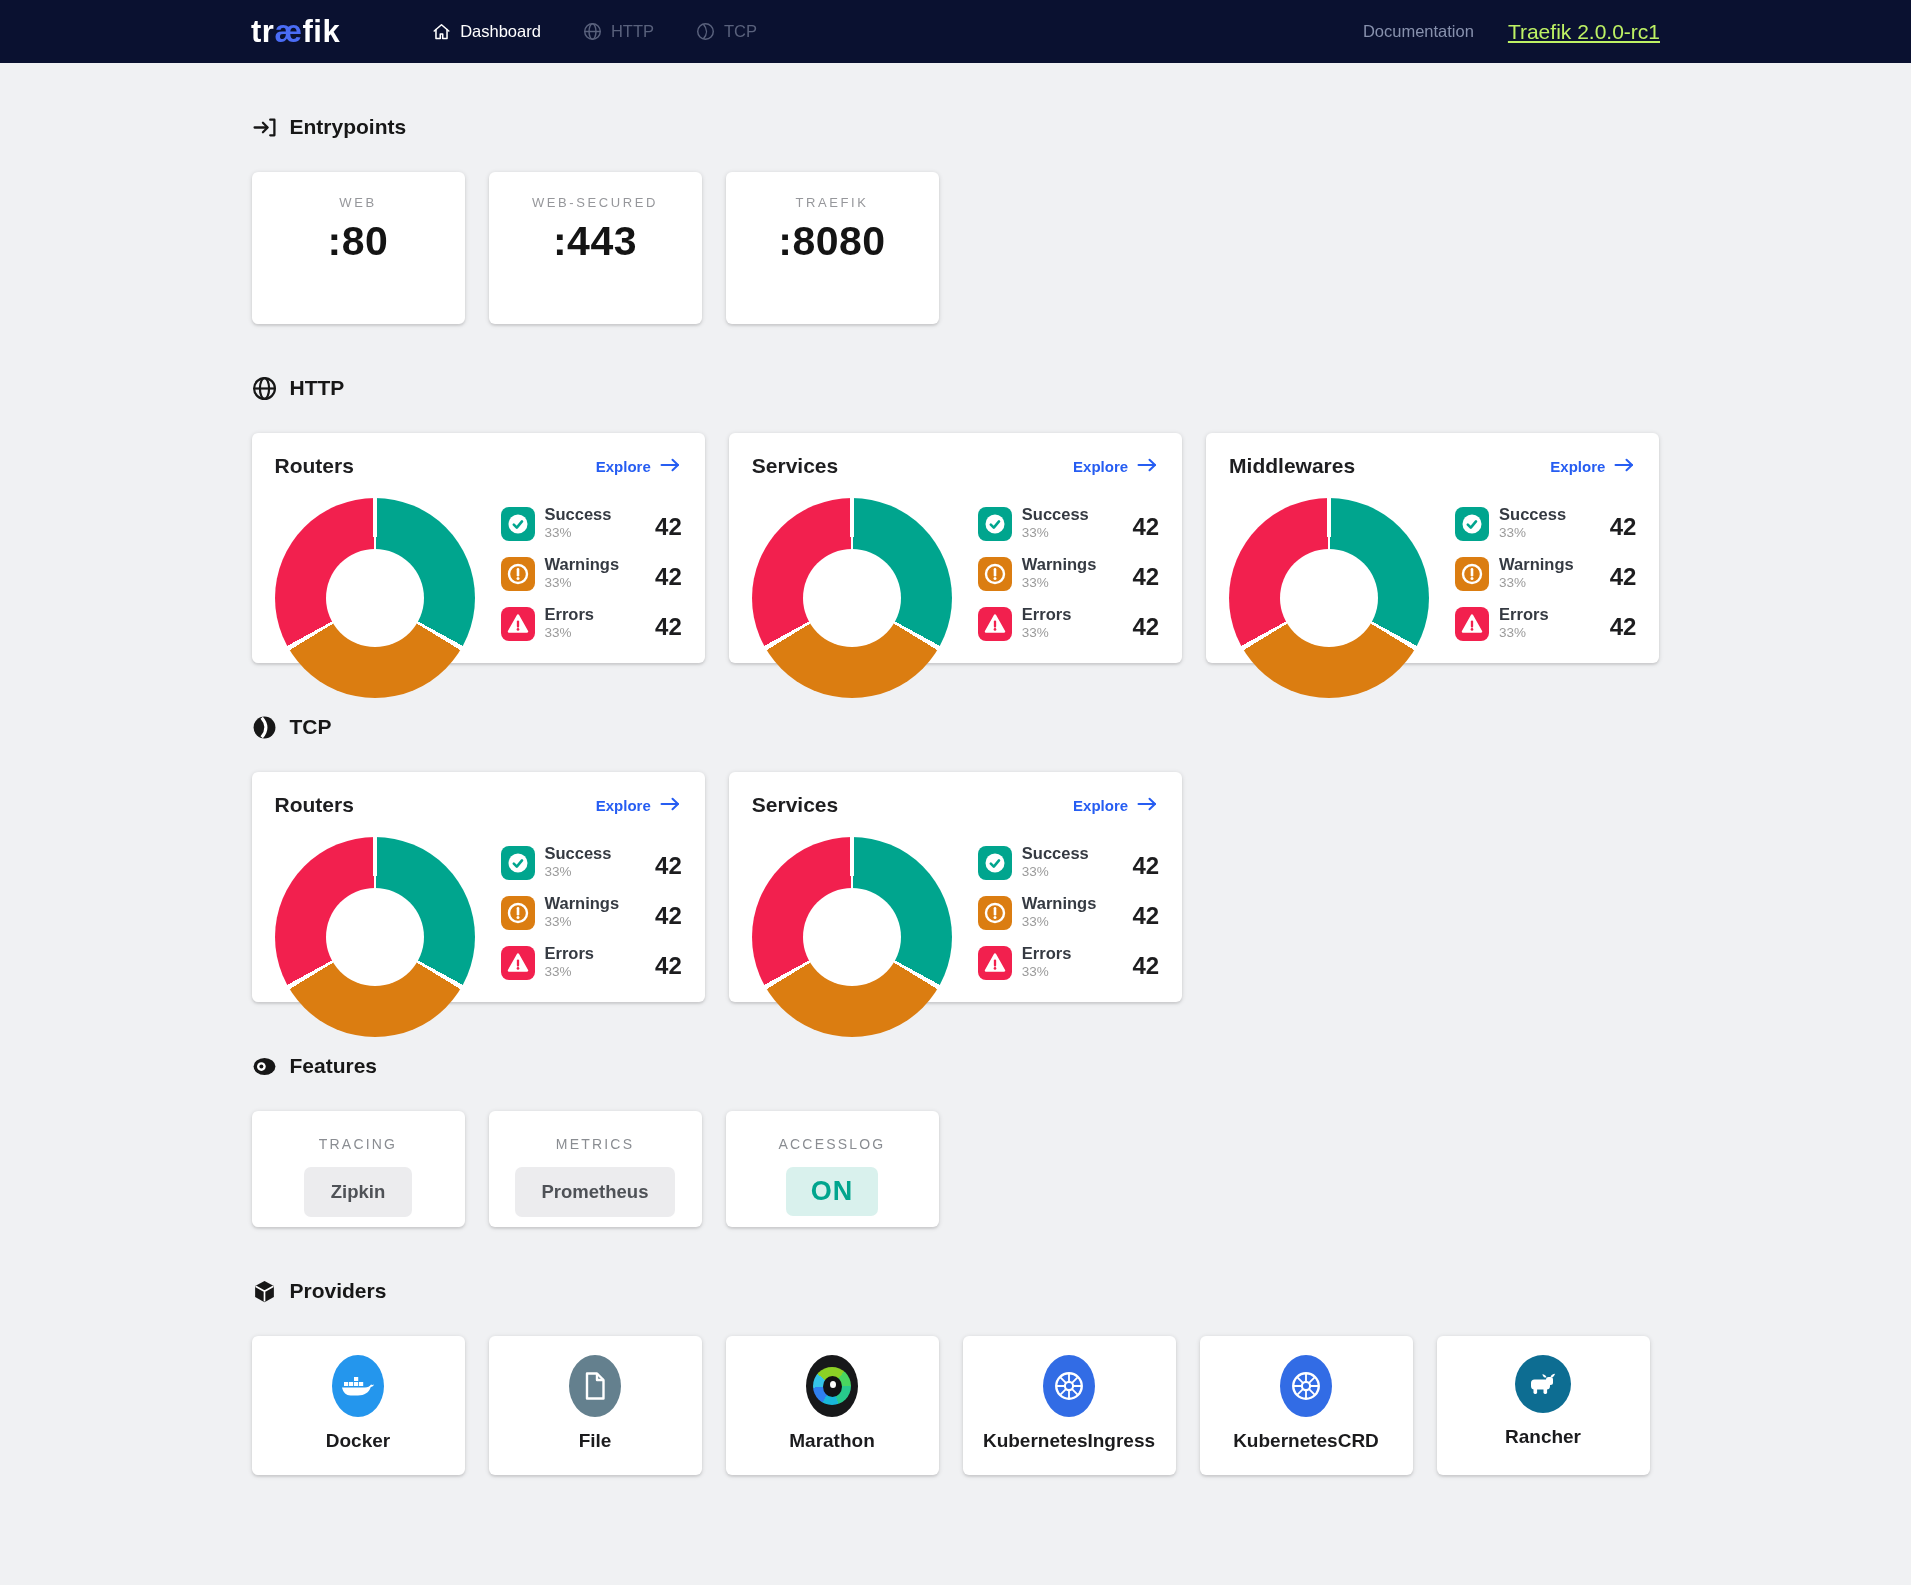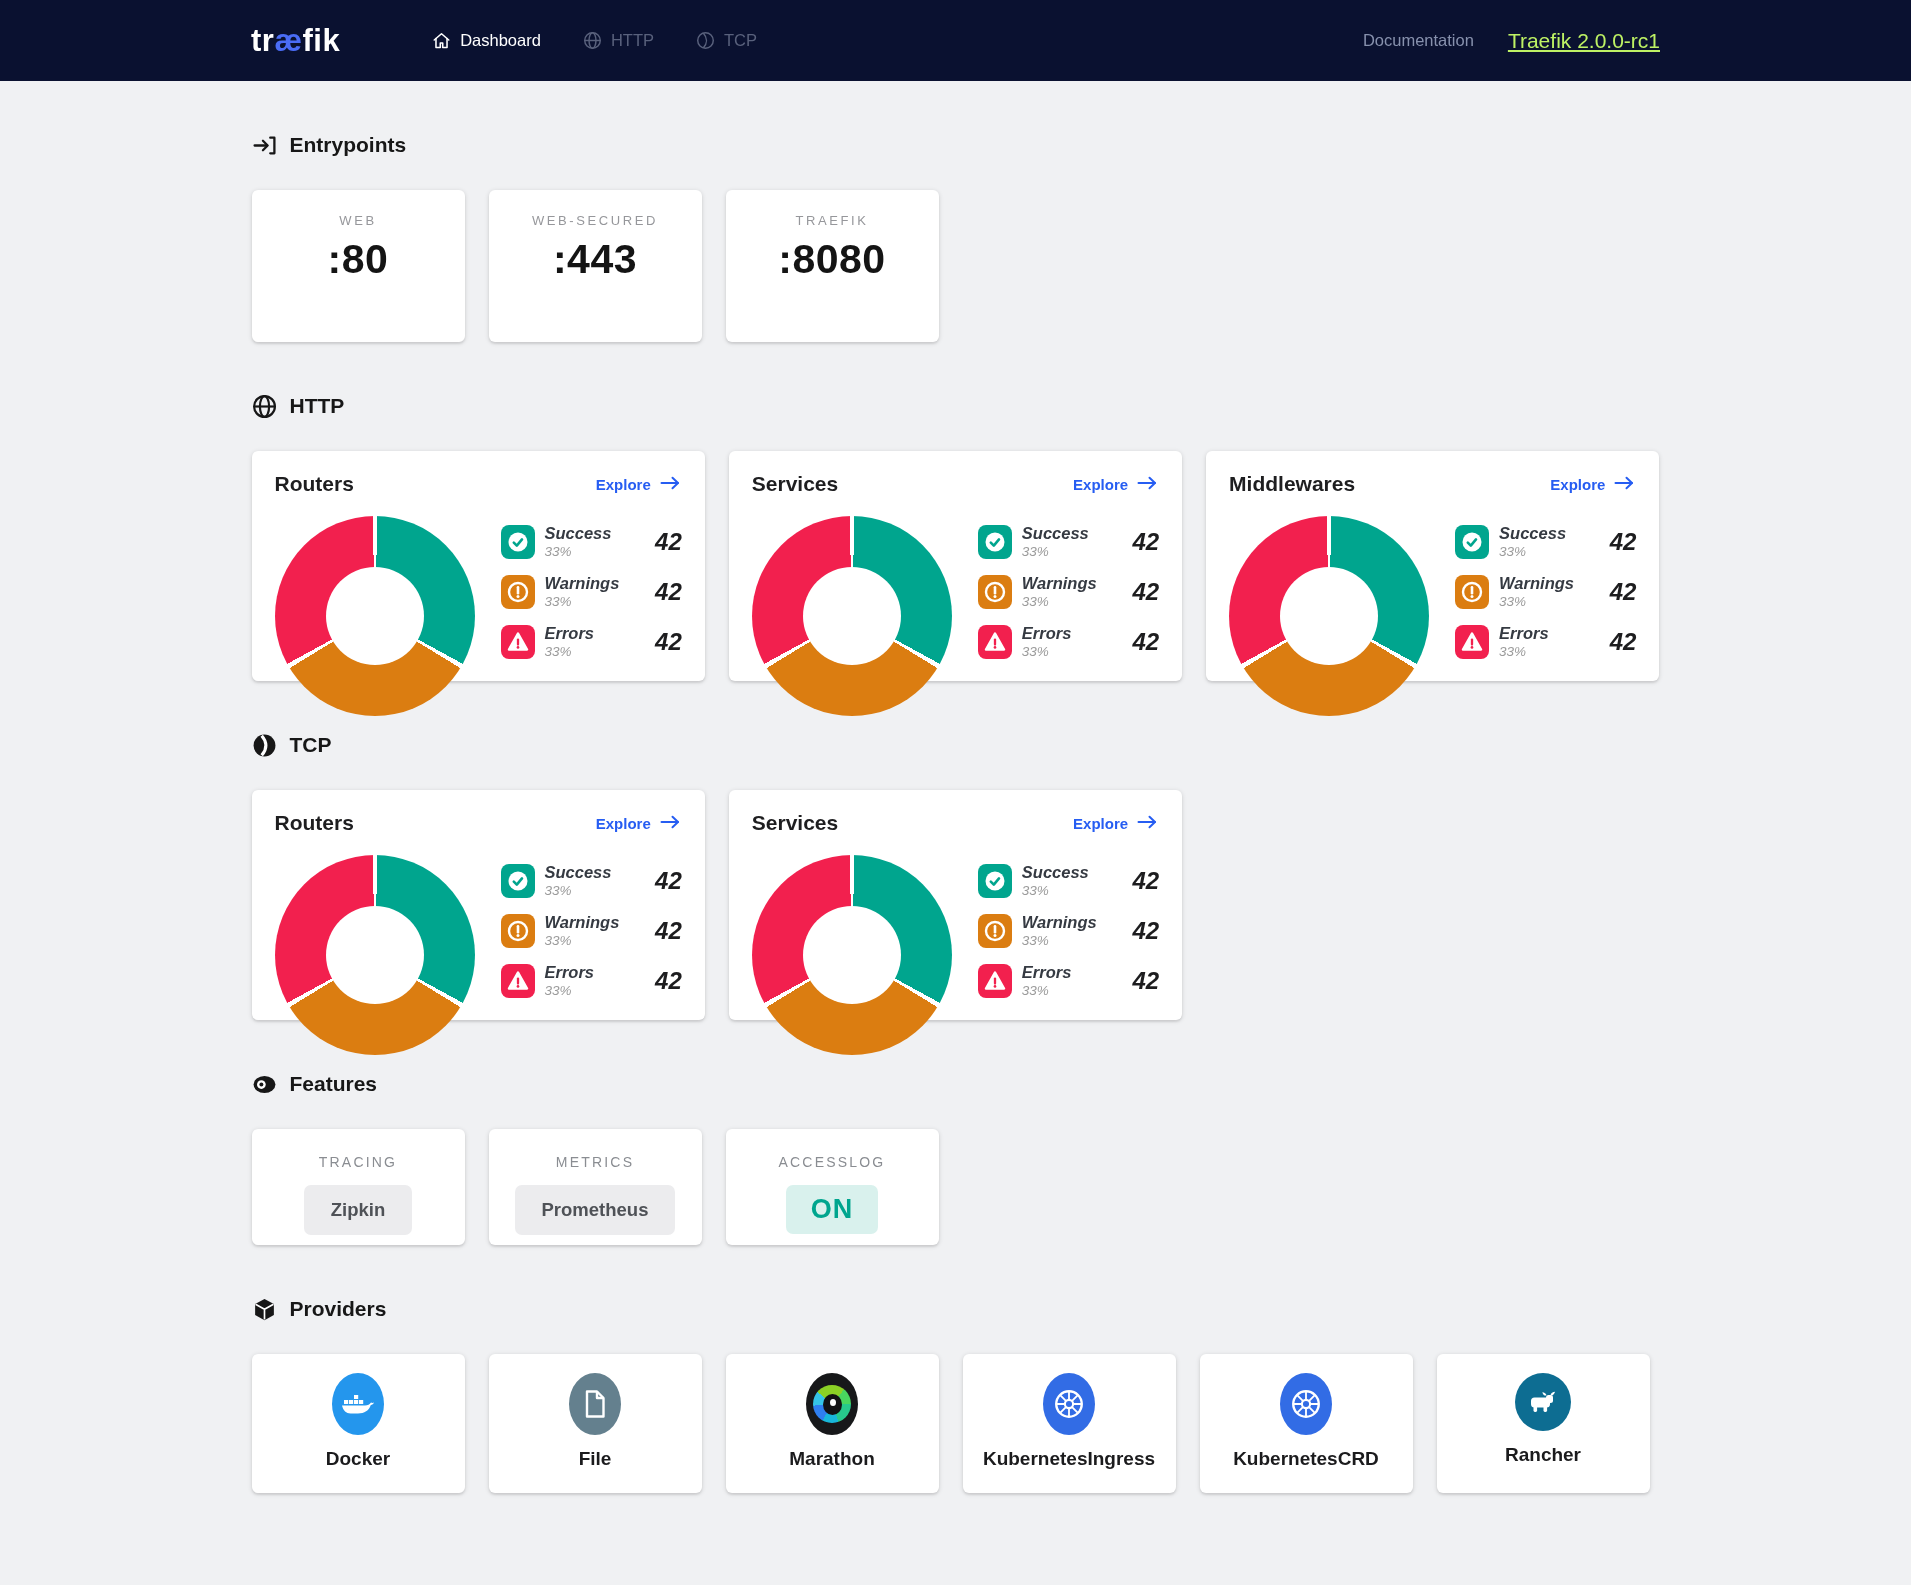--- a/index.html
+++ b/index.html
@@ -9,21 +9,21 @@
     --on-pill-bg:#d9f1ed; --docker-blue:#2496ed; --file-slate:#64808e;
     --kubernetes-blue:#326ce5; --rancher-teal:#0d6d92; --marathon-dark:#17181a;
   }
   *{box-sizing:border-box;margin:0;padding:0;}
   html,body{width:1911px;}
   body{
     height:1585px;background:var(--page-bg);
     font-family:"Liberation Sans",sans-serif;color:#1c1c1e;overflow:hidden;
   }
   
-  .navbar{height:81px;background:var(--navbar-bg);display:flex;align-items:center;
+  .navbar{height:63px;background:var(--navbar-bg);display:flex;align-items:center;
     padding:0 251px;justify-content:space-between;}
   .nav-left{display:flex;align-items:center;}
   .logo{font-size:31px;font-weight:700;color:#fff;letter-spacing:.5px;cursor:pointer;}
   .logo .ae{color:var(--logo-accent);}
   .nav-items{display:flex;align-items:center;margin-left:50px;}
   .nav-item{display:flex;align-items:center;gap:9px;margin-left:42px;font-size:16.5px;
     color:#59617c;cursor:pointer;}
   .nav-item.active{color:#ffffff;}
   .nav-item svg{display:block;}
   .nav-right{display:flex;align-items:center;gap:34px;}
@@ -49,21 +49,21 @@
   .stat-title{font-size:21px;font-weight:700;color:#1e1e20;}
   .explore{display:flex;align-items:center;gap:9px;color:var(--accent-blue);
     font-size:15px;font-weight:600;cursor:pointer;}
   .stat-body{display:flex;margin-top:18px;}
   .donut{width:200px;height:200px;border-radius:50%;position:relative;flex:0 0 auto;
     margin-top:2px;
     background:conic-gradient(#00a58e 0 120deg,#db7d11 120deg 240deg,#f2204e 240deg 360deg);}
   .donut::after{content:"";position:absolute;left:50%;top:50%;width:98px;height:98px;
     margin:-49px 0 0 -49px;border-radius:50%;background:var(--card-bg);}
   .legend{flex:1;margin-left:26px;padding-top:11px;display:flex;flex-direction:column;gap:16px;}
-  .legend-row{display:flex;align-items:center;height:34px;font-style:italic;}
+  .legend-row{display:flex;align-items:flex-end;height:34px;}
   .legend-row svg{flex:0 0 auto;display:block;}
   .legend-text{margin-left:10px;line-height:1.1;}
   .legend-label{font-size:16.5px;font-weight:600;color:#353a42;}
   .legend-pct{font-size:13.5px;color:#9b9b9b;margin-top:2px;}
   .legend-value{margin-left:auto;font-size:24px;font-weight:700;color:#1d1d1f;}
   
   .feature-card{height:116px;padding-top:25px;}
   .feature-label{font-size:14px;letter-spacing:2.2px;color:#8a8d92;font-weight:500;}
   .pill{display:inline-block;margin-top:15px;padding:14px 27px;border-radius:7px;
     background:#ececee;font-size:18.5px;font-weight:600;color:#4f5257;}

